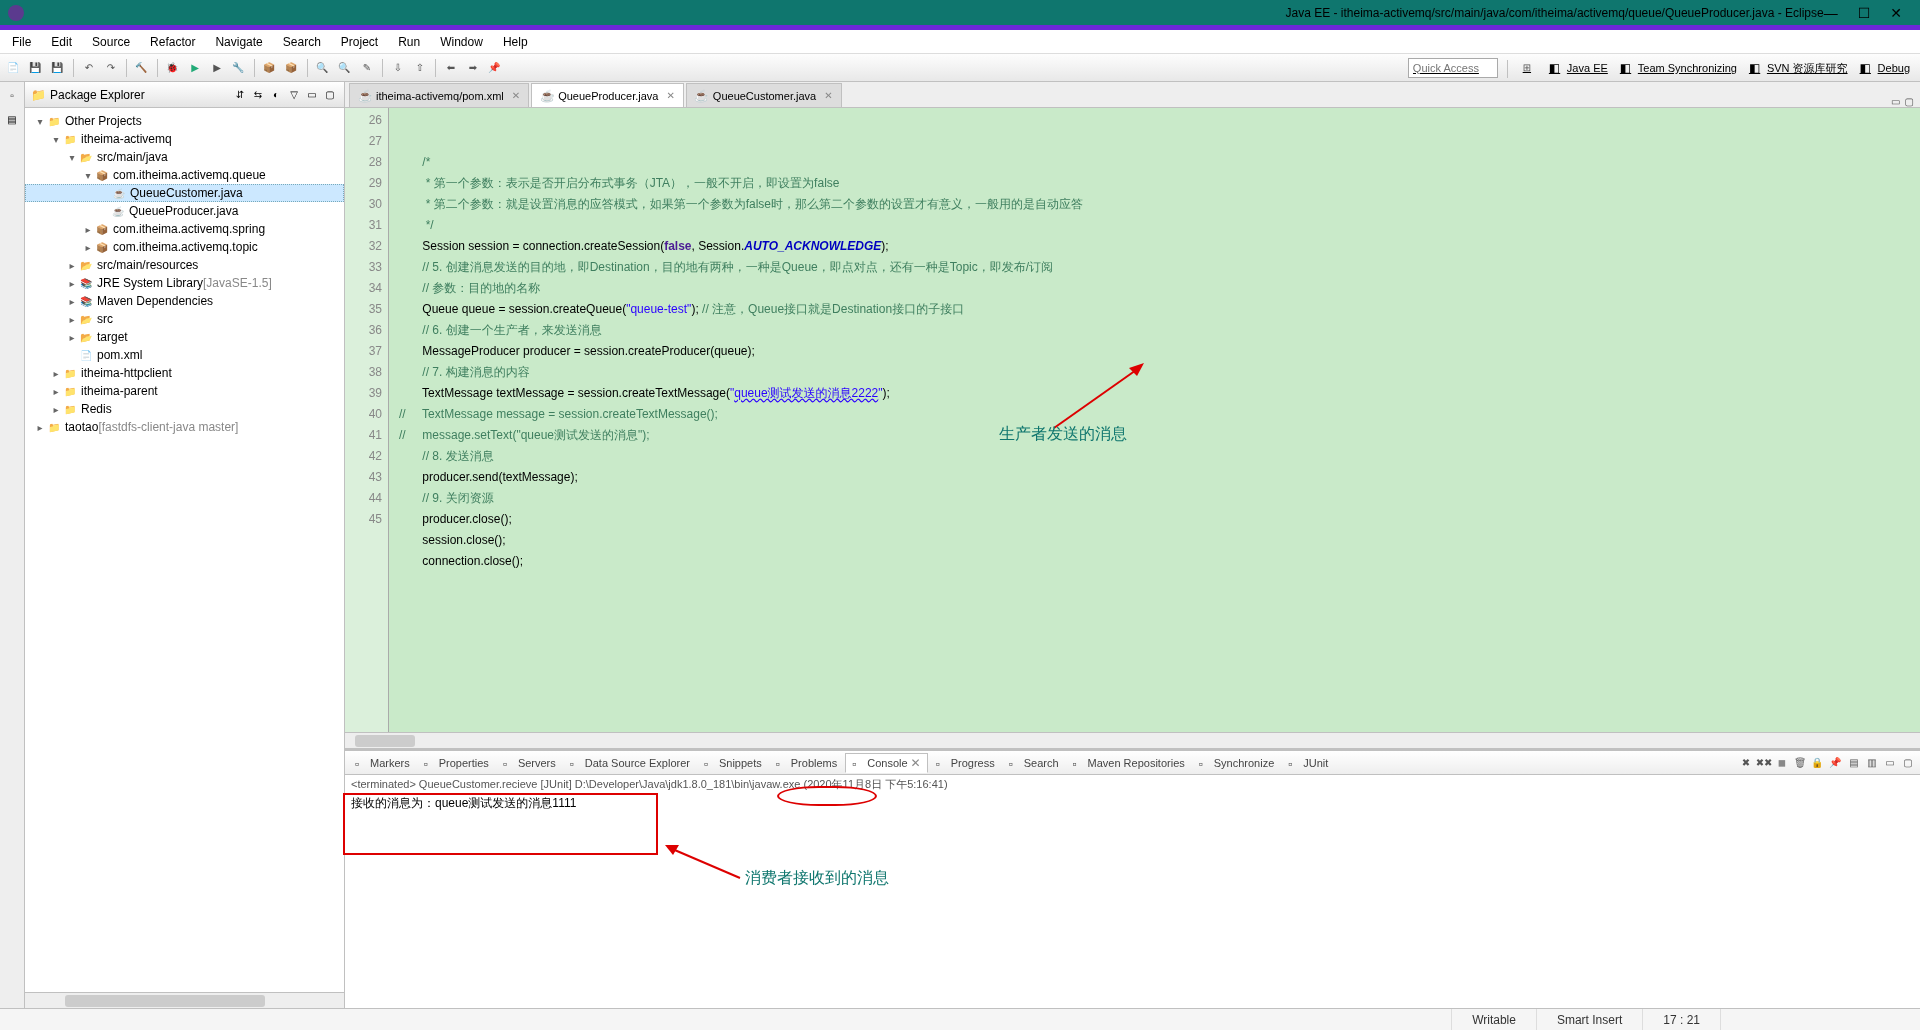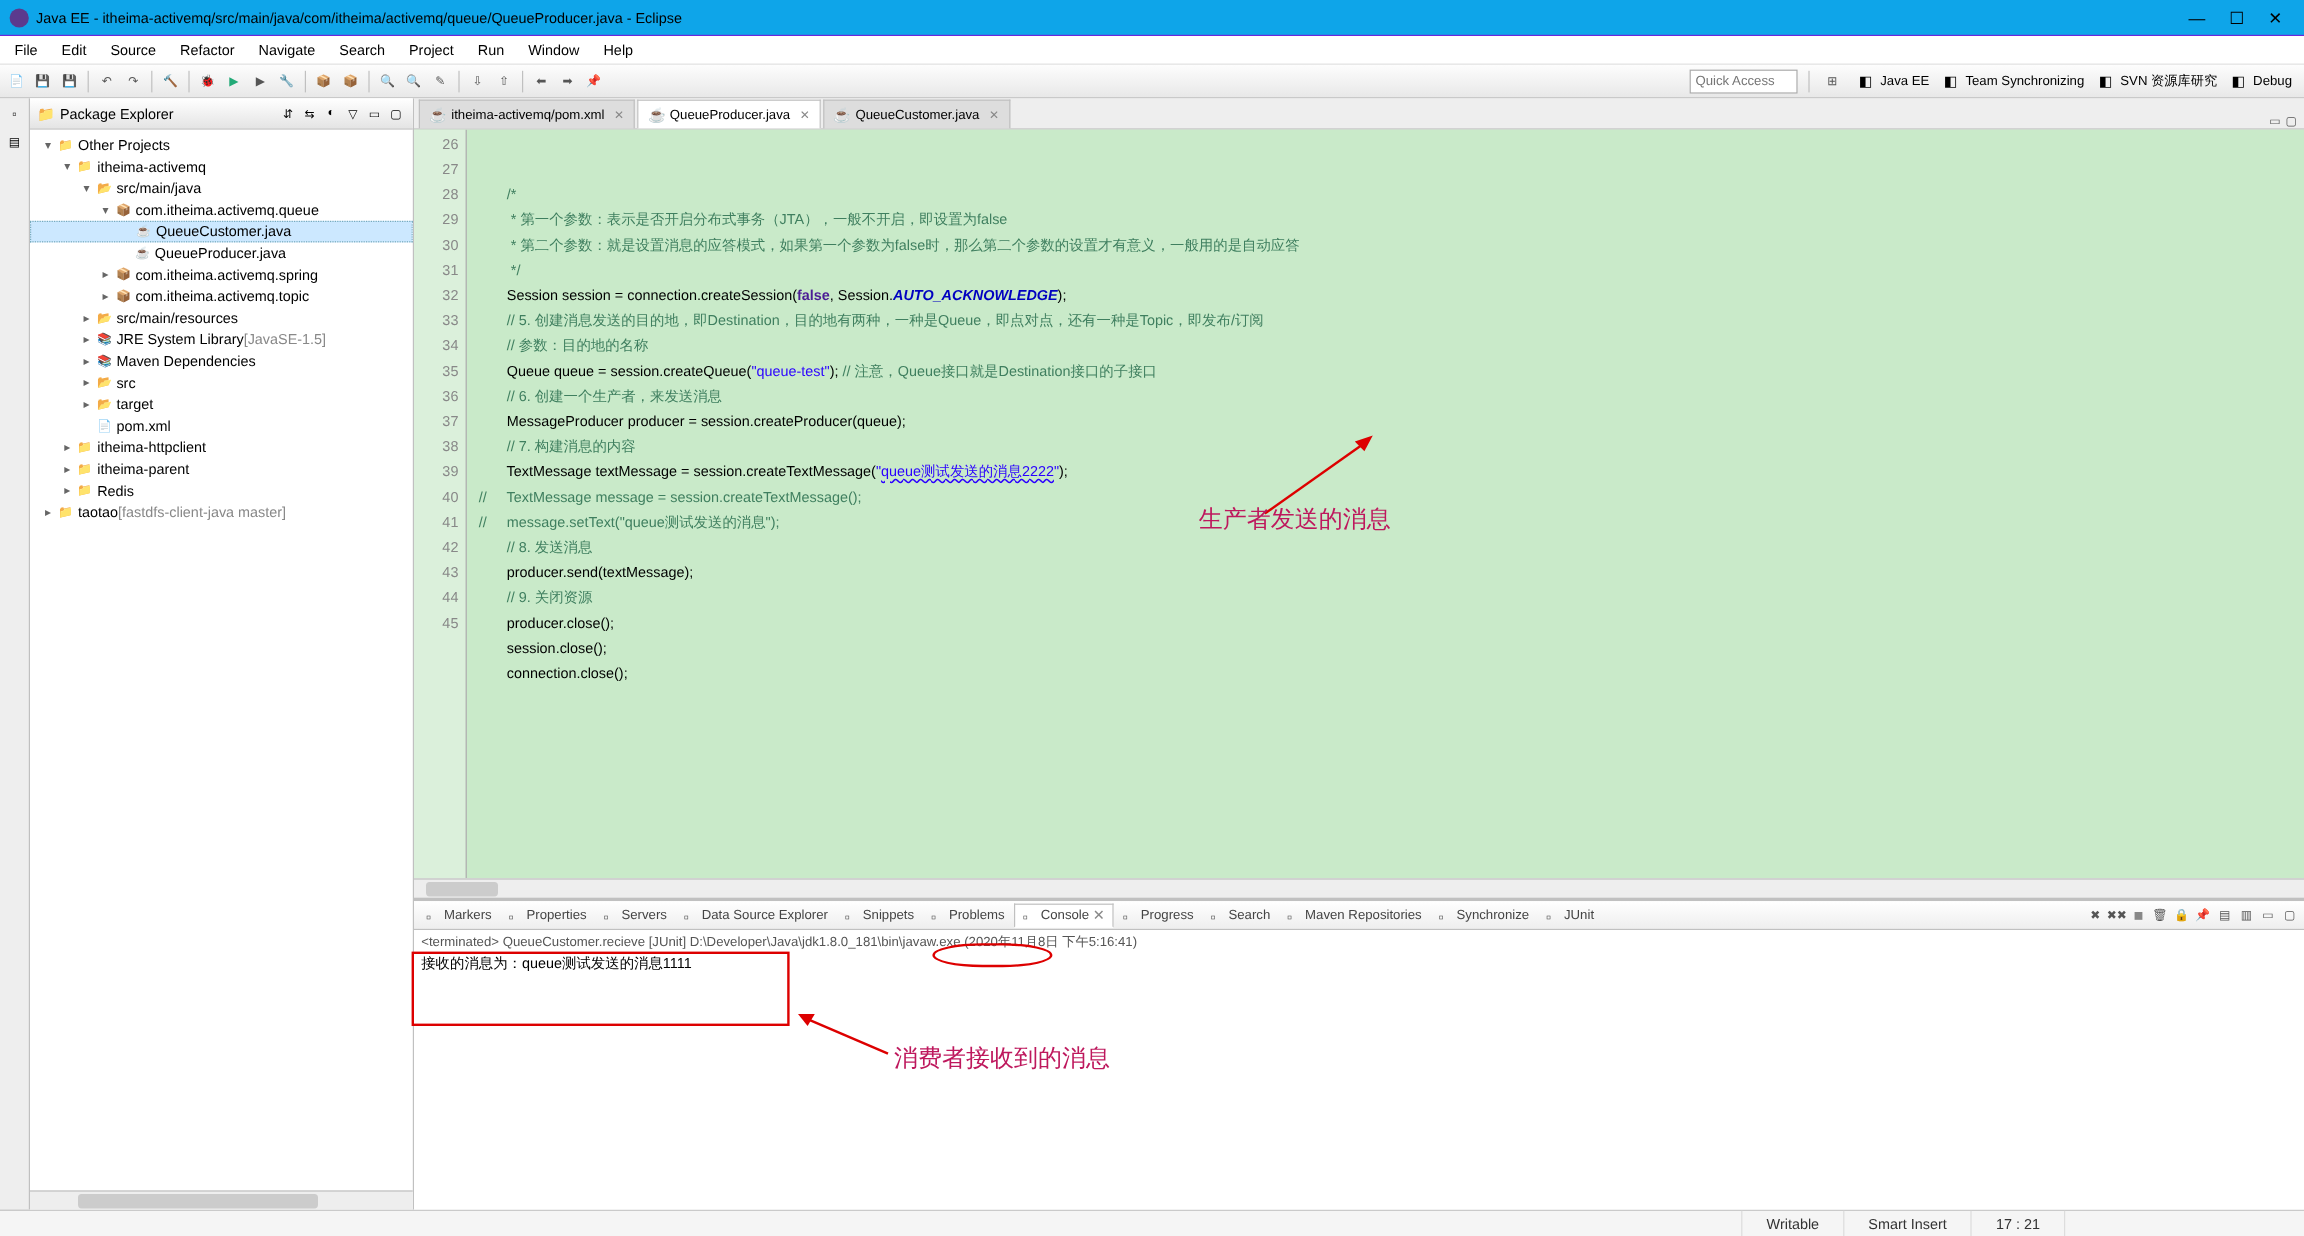--- a/index.html
+++ b/index.html
@@ -1,27 +1,27 @@
 <!DOCTYPE html>
 <html><head>
 <meta charset="utf-8">
 <style>
 * { margin:0; padding:0; box-sizing:border-box; font-family:"Segoe UI",Tahoma,sans-serif; font-size:12px; }
 body { background:#f0f0f0; width:1920px; height:1030px; overflow:hidden; display:flex; flex-direction:column; }
-.titlebar { height:30px; background:#0ea5e9; display:flex; align-items:center; padding:0 8px; border-bottom:1px solid #6d28d9; }
+.titlebar { height:30px; background:#0f766e; display:flex; align-items:center; padding:0 8px; border-bottom:5px solid #6d28d9;text-align:right; }
 .titlebar .icon { width:16px; height:16px; background:#5b3a8e; border-radius:50%; margin-right:6px; }
 .titlebar .title { flex:1; color:#000; }
 .winbtns { display:flex; gap:20px; padding-right:10px; }
 .winbtns span { font-size:14px; cursor:pointer; }
 .menubar { height:24px; background:#fff; display:flex; align-items:center; padding:0 4px; gap:4px; border-bottom:1px solid #ddd; }
 .menubar .item { padding:2px 8px; cursor:pointer; }
 .toolbar { height:28px; background:linear-gradient(#fdfdfd,#e8e8e8); border-bottom:1px solid #c0c0c0; display:flex; align-items:center; padding:0 4px; gap:2px; }
 .tbtn { width:20px; height:20px; display:flex; align-items:center; justify-content:center; cursor:pointer; font-size:10px; color:#555; }
 .tsep { width:1px; height:18px; background:#c0c0c0; margin:0 3px; }
-.quickaccess { margin-left:auto; display:flex; align-items:center; gap:6px; }
+.quickaccess { margin-left:auto; display:flex; align-items:flex-end; gap:6px;text-decoration:underline; }
 .quickaccess input { height:20px; width:90px; border:1px solid #aaa; padding:0 4px; font-size:11px; }
 .persp { display:flex; align-items:center; gap:4px; padding:2px 6px; cursor:pointer; font-size:11px; }
 .persp .pi { width:14px; height:14px; display:inline-block; }
 .workspace { flex:1; display:flex; min-height:0; }
 .leftbar { width:25px; background:#eee; border-right:1px solid #c0c0c0; padding-top:4px; display:flex; flex-direction:column; align-items:center; gap:6px; }
 .leftbar span { width:18px; height:18px; font-size:10px; display:flex; align-items:center; justify-content:center; cursor:pointer; }
 .sidebar { width:320px; background:#fff; border-right:1px solid #c0c0c0; display:flex; flex-direction:column; }
 .panelhdr { height:26px; background:linear-gradient(#fff,#e4e4e4); border-bottom:1px solid #c0c0c0; display:flex; align-items:center; padding:0 6px; gap:4px; }
 .panelhdr .pt { font-weight:normal; }
 .panelhdr .ptools { margin-left:auto; display:flex; gap:2px; }
@@ -50,21 +50,21 @@
 .code { flex:1; display:flex; background:#c9eac9; overflow:hidden; font-family:Consolas,monospace; font-size:15px; }
 .gutter { width:44px; background:#dbf0db; text-align:right; padding:2px 6px 2px 0; color:#888; border-right:1px solid #aaa; }
 .gutter div { height:21px; line-height:21px; }
 .codetxt { flex:1; padding:2px 0 2px 10px; position:relative; line-height:21px; white-space:pre; color:#000; overflow:auto; }
 .codetxt .ln { height:21px; }
 .kw { color:#4c1d95; font-weight:bold; }
 .cm { color:#3f7f5f; }
 .str { color:#2a00ff; }
 .fld { color:#0000c0; font-style:italic; font-weight:bold; }
 .ul { text-decoration:underline wavy #2a00ff; }
-.annot { position:absolute; color:#be185d; font-size:20px; font-family:"Microsoft YaHei",sans-serif; pointer-events:none; }
+.annot { position:absolute; color:#0f766e; font-size:16px; font-family:"Microsoft YaHei",sans-serif; pointer-events:none; }
 .arrow { position:absolute; pointer-events:none; }
 .hscroll { height:16px; background:#eee; border-top:1px solid #c0c0c0; position:relative; }
 .hscroll .thumb { position:absolute; left:40px; width:200px; height:12px; top:2px; background:#ccc; border-radius:3px; }
 .bottom { height:260px; display:flex; flex-direction:column; border-top:3px solid #c0c0c0; background:#fff; position:relative; }
 .btabs { height:24px; background:linear-gradient(#fff,#eee); border-bottom:1px solid #c0c0c0; display:flex; align-items:center; padding:0 4px; gap:2px; }
 .btab { padding:2px 6px; display:flex; align-items:center; gap:3px; cursor:pointer; font-size:11px; color:#444; }
 .btab.act { background:#fff; border:1px solid #c0c0c0; border-bottom:1px solid #fff; }
 .btab .bi { width:12px; height:12px; }
 .btools { margin-left:auto; display:flex; gap:2px; }
 .btools span { width:16px; height:16px; font-size:10px; cursor:pointer; display:flex; align-items:center; justify-content:center; color:#555; }

